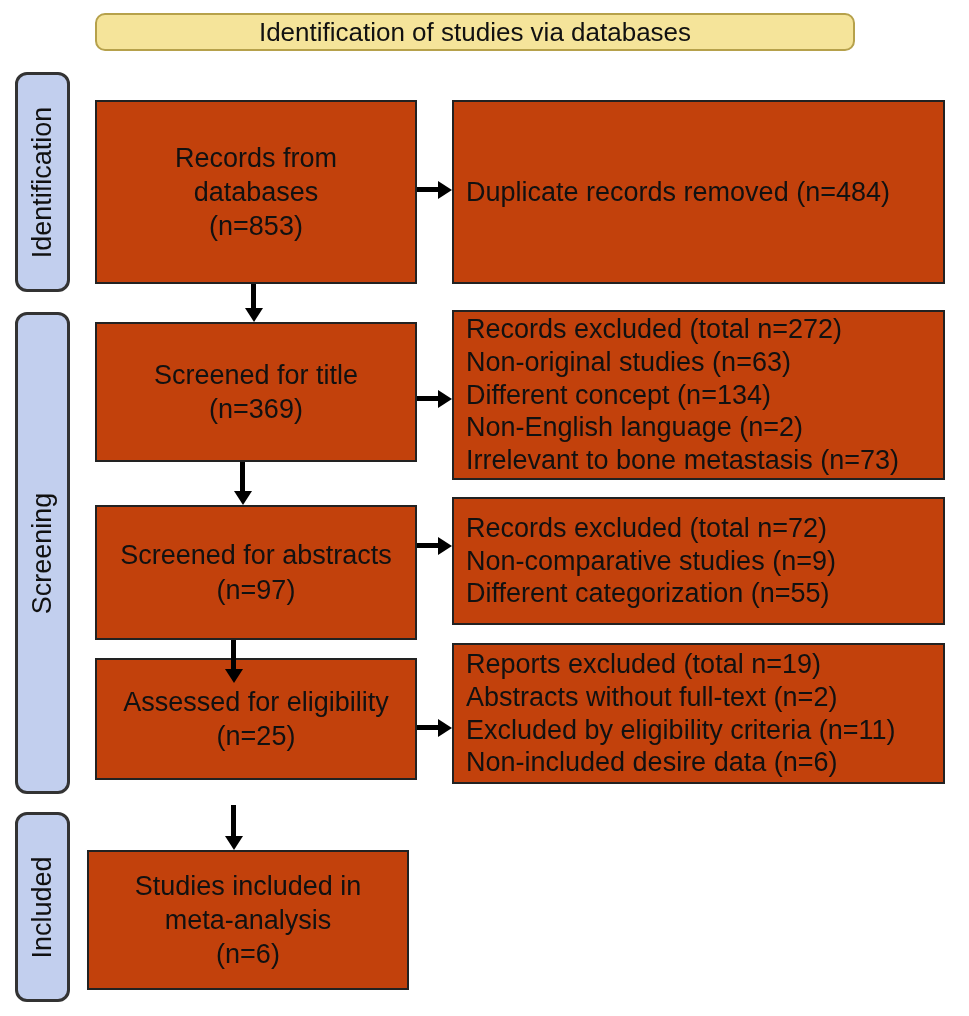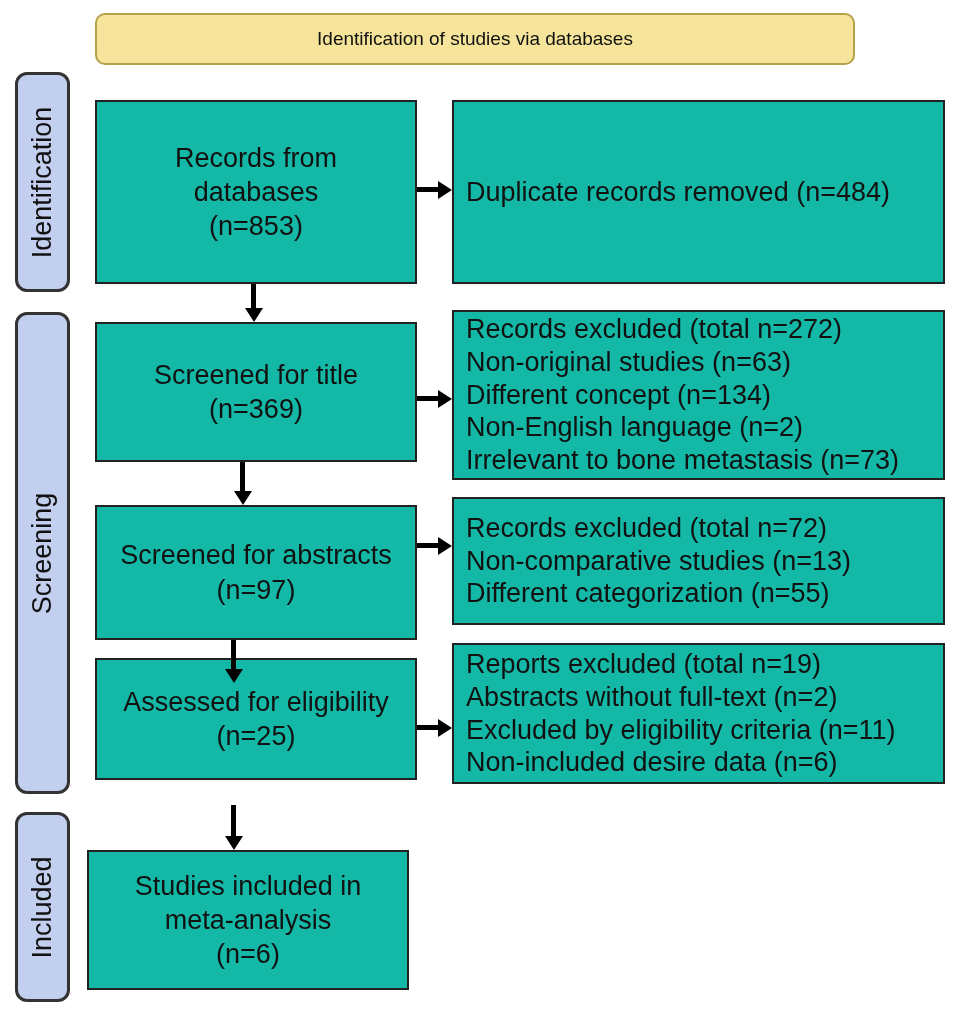--- a/index.html
+++ b/index.html
@@ -11,38 +11,38 @@
     --arrow:#000000;
     --text:#111111;
   }
   html,body{margin:0;padding:0;background:#ffffff;}
   .canvas{
     position:relative;width:969px;height:1016px;background:#ffffff;
     font-family:"Liberation Sans", sans-serif;color:var(--text);overflow:hidden;
   }
   
   .banner{
-    position:absolute;left:95px;top:13px;width:760px;height:52px;
+    position:absolute;left:95px;top:13px;width:760px;height:38px;
     background:var(--banner-fill);border:2px solid var(--banner-border);
     border-radius:10px;box-sizing:border-box;
-    display:flex;align-items:center;justify-content:center;font-size:19px;
+    display:flex;align-items:center;justify-content:center;font-size:26px;
   }
   
   .stage{
     position:absolute;left:15px;width:55px;box-sizing:border-box;
     background:var(--sidebar-fill);border:3px solid var(--sidebar-border);
     border-radius:12px;display:flex;align-items:center;justify-content:center;
   }
   .stage .vtext{transform:rotate(-90deg);white-space:nowrap;font-size:27px;}
   .stage-identification{top:72px;height:220px;}
   .stage-screening{top:312px;height:482px;}
   .stage-included{top:812px;height:190px;}
   
   .box{
-    position:absolute;background:#14b8a6;border:2px solid var(--box-border);
+    position:absolute;background:#c2410c;border:2px solid var(--box-border);
     box-sizing:border-box;display:flex;align-items:center;font-size:27px;
   }
   .box.main{justify-content:center;text-align:center;line-height:1.26;}
   .box.side{padding-left:12px;padding-right:6px;text-align:left;line-height:1.22;}
   .lines{white-space:pre-line;}
   .b-l1{left:95px;top:100px;width:322px;height:184px;}
   .b-l2{left:95px;top:322px;width:322px;height:140px;}
   .b-l3{left:95px;top:505px;width:322px;height:135px;}
   .b-l4{left:95px;top:658px;width:322px;height:122px;}
   .b-l5{left:87px;top:850px;width:322px;height:140px;}
@@ -119,21 +119,21 @@
   </div>
   <div class="box side b-r2">
     <div class="lines">Records excluded (total n=272)
 Non-original studies (n=63)
 Different concept (n=134)
 Non-English language (n=2)
 Irrelevant to bone metastasis (n=73)</div>
   </div>
   <div class="box side b-r3">
     <div class="lines">Records excluded (total n=72)
-Non-comparative studies (n=13)
+Non-comparative studies (n=9)
 Different categorization (n=55)</div>
   </div>
   <div class="box side b-r4">
     <div class="lines">Reports excluded (total n=19)
 Abstracts without full-text (n=2)
 Excluded by eligibility criteria (n=11)
 Non-included desire data (n=6)</div>
   </div>
 
   <div class="harrow h1"></div>

